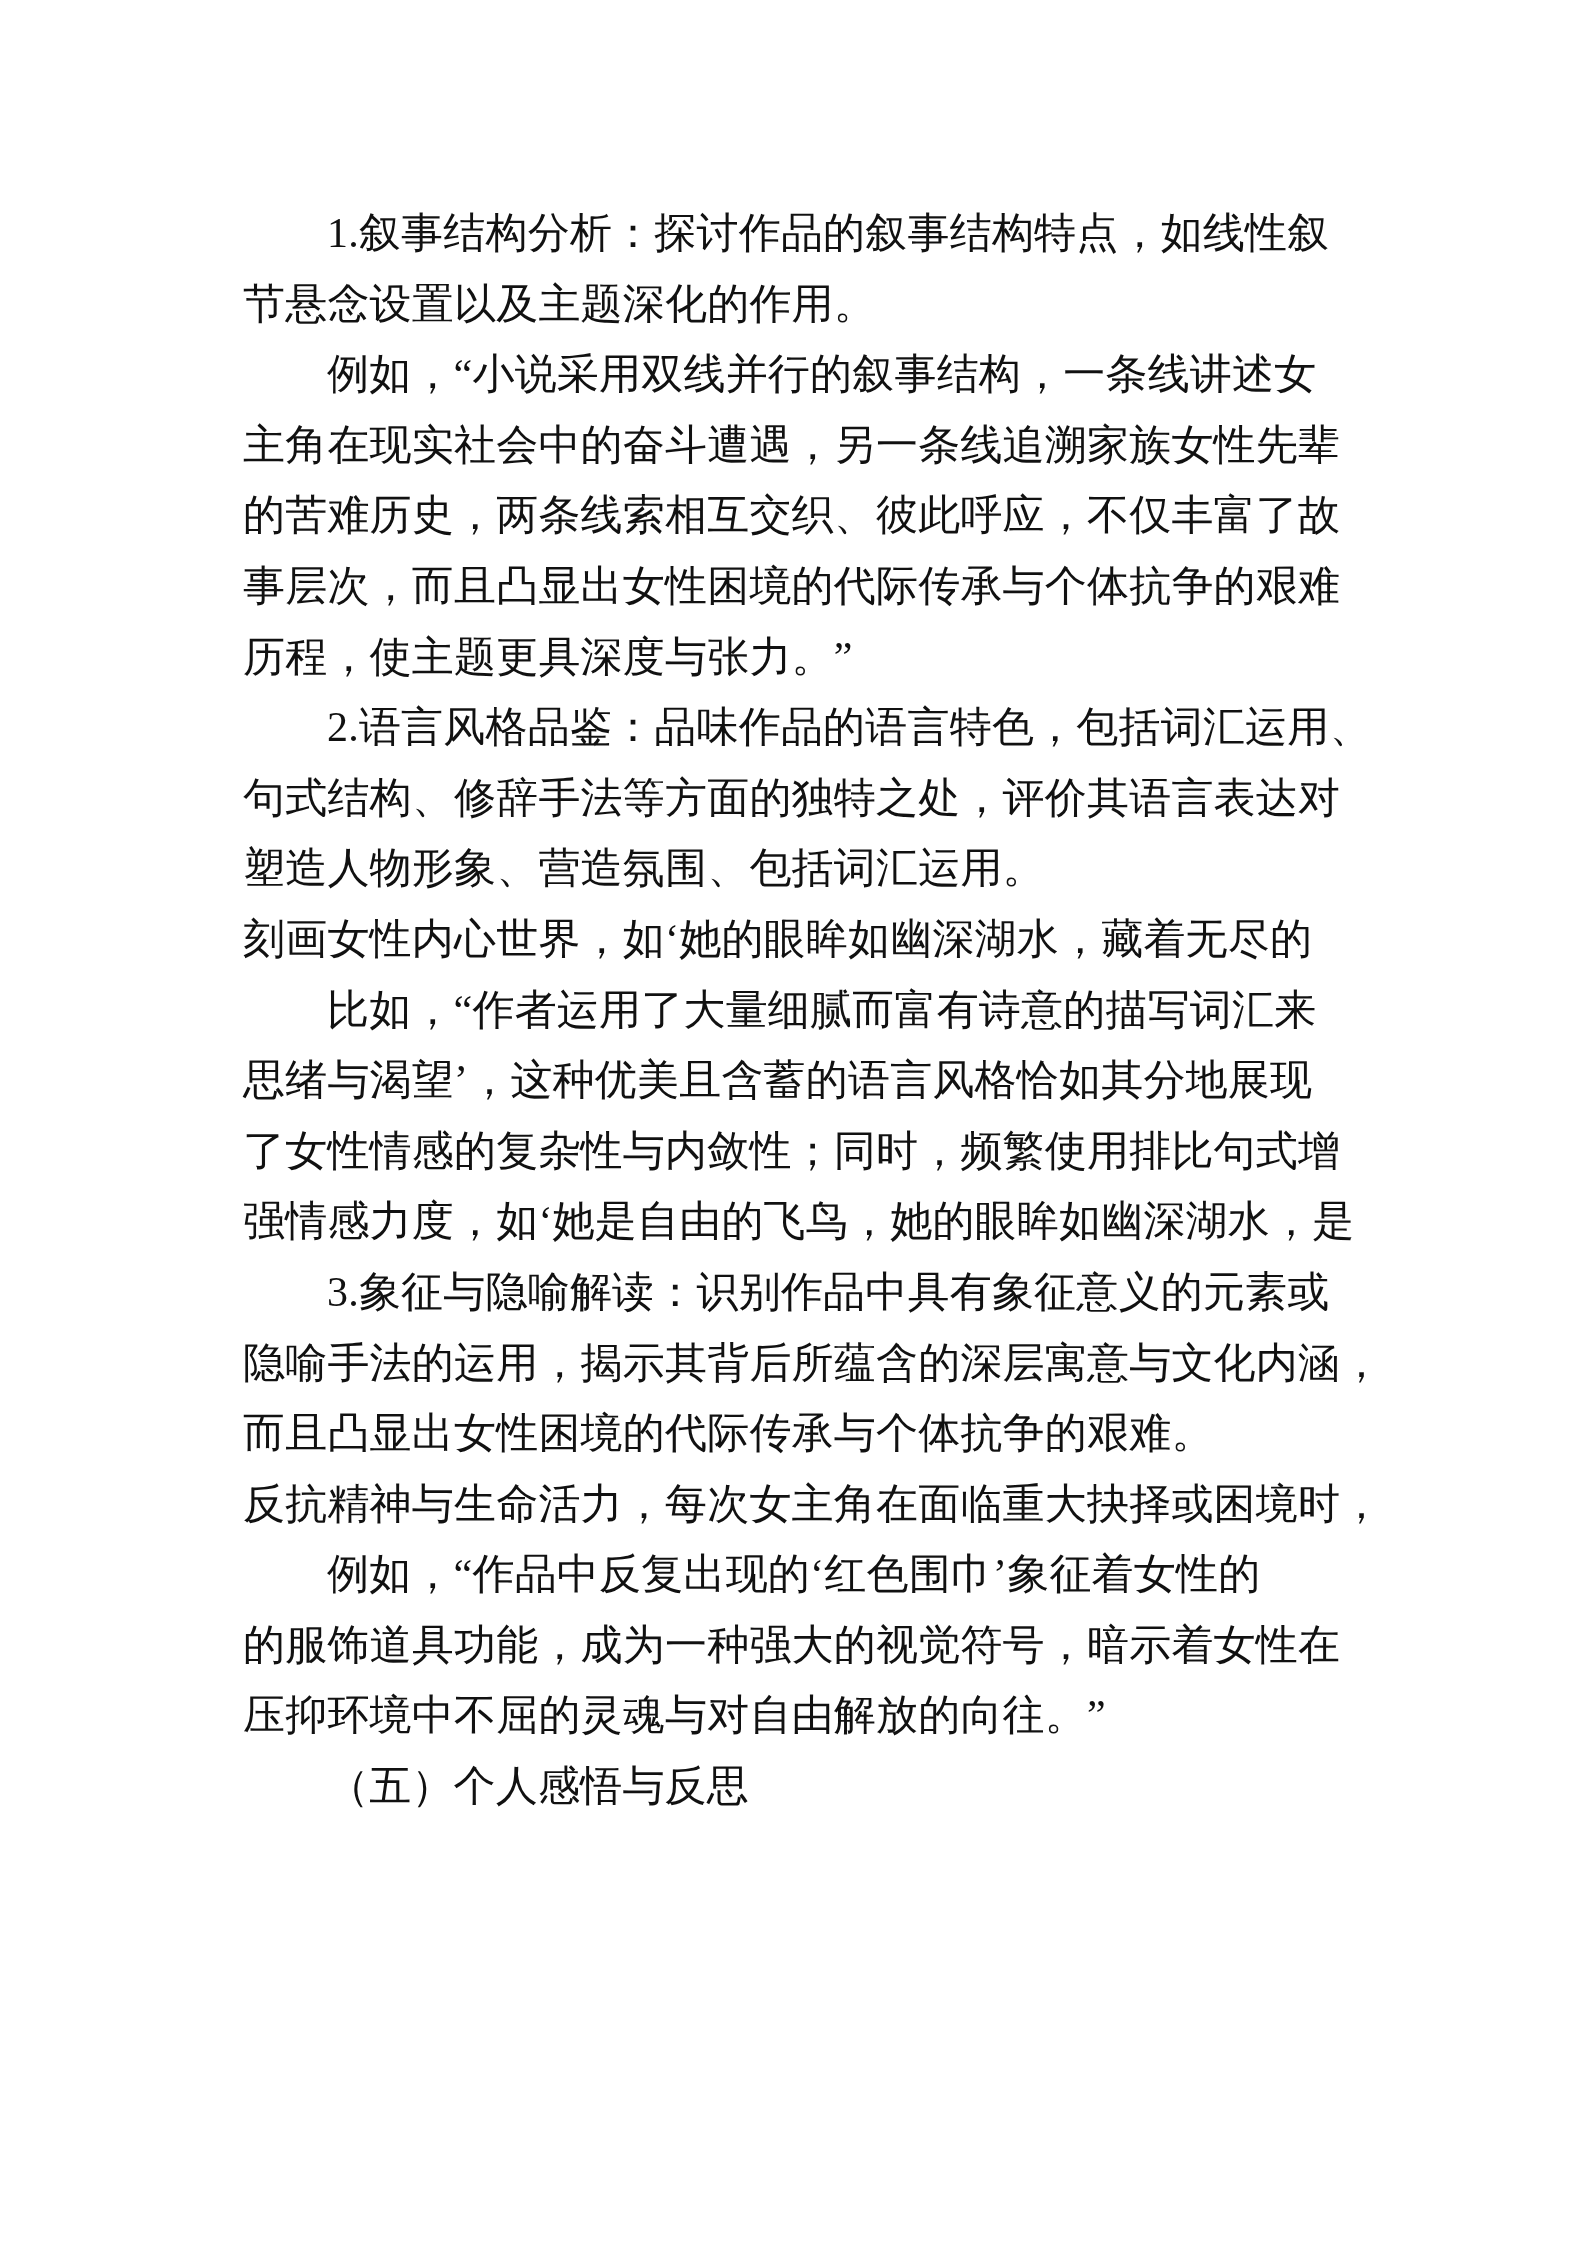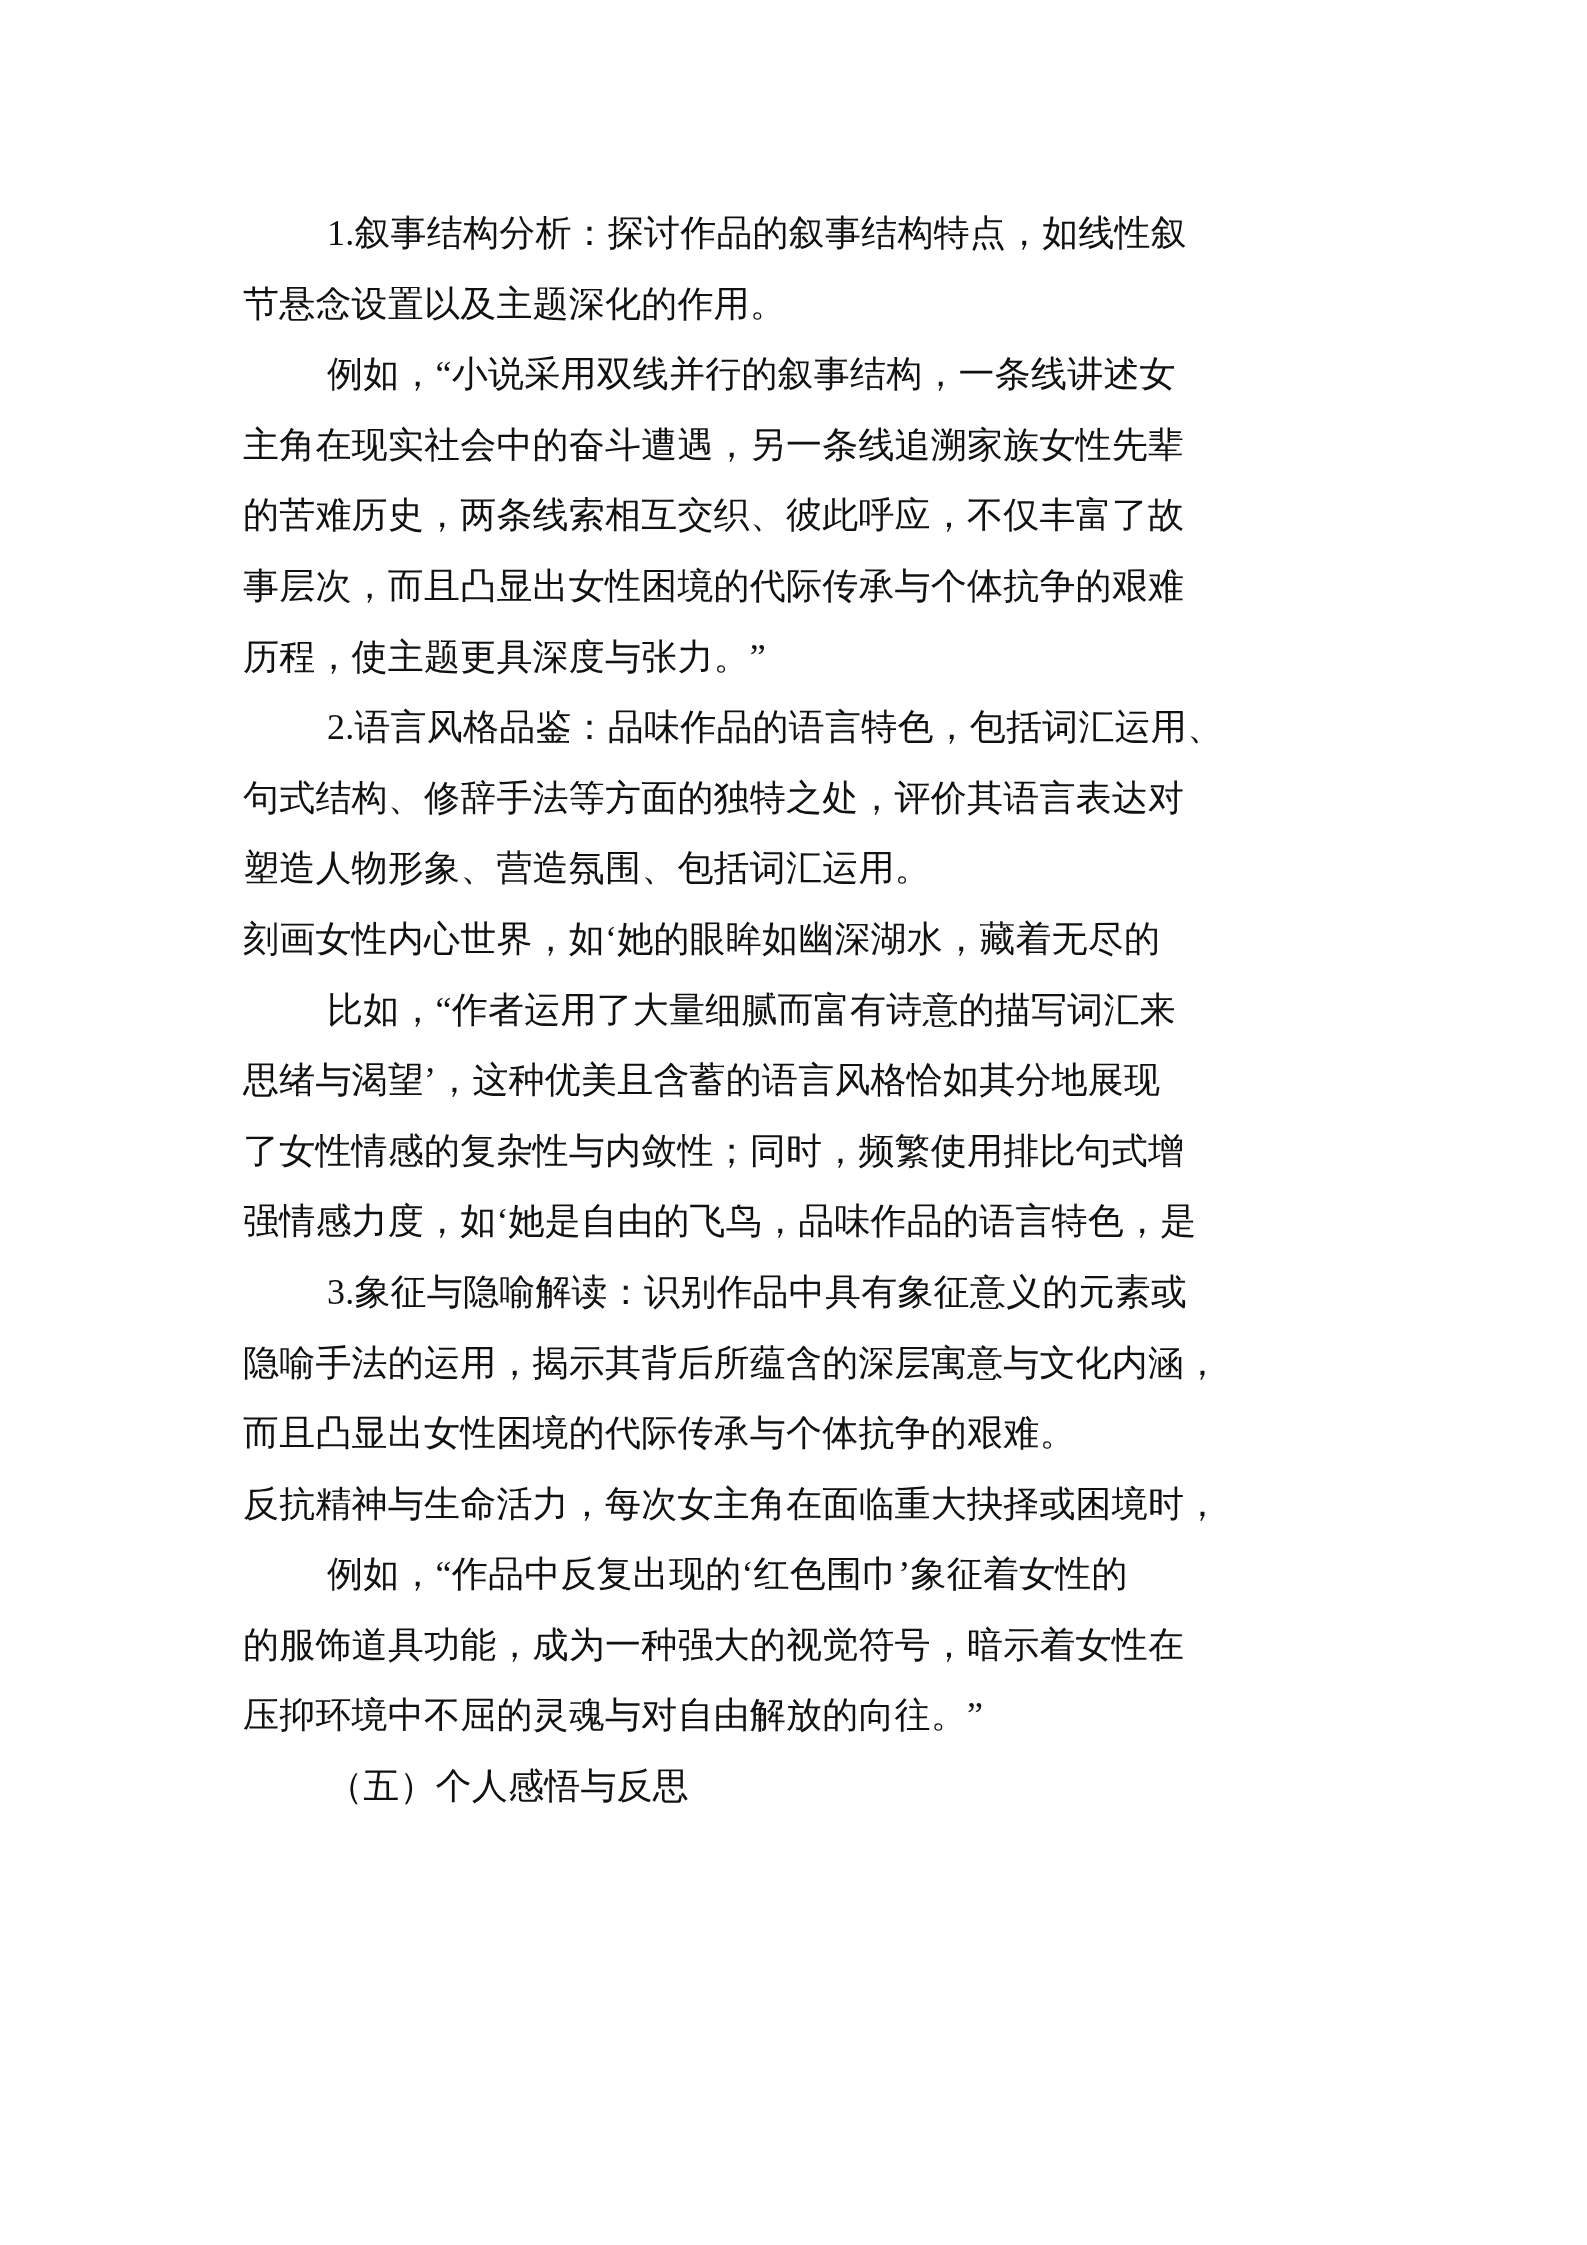--- a/index.html
+++ b/index.html
@@ -19,21 +19,21 @@
     position: absolute;
     left: 243px;
     top: 198px;
     width: 1100px;
     color: var(--text-color, #000000);
     font-family: "Liberation Serif", "DejaVu Serif", serif;
   }
   .line {
     height: 70.6px;
     line-height: 70.6px;
-    font-size: 36px;
+    font-size: 42px;
     white-space: nowrap;
     letter-spacing: 0.2px;
   }
   .line.indent {
     padding-left: 84px;
   }
 </style>
 </head>
 <body>
 
@@ -46,21 +46,21 @@
     <div class="line">的苦难历史，两条线索相互交织、彼此呼应，不仅丰富了故</div>
     <div class="line">事层次，而且凸显出女性困境的代际传承与个体抗争的艰难</div>
     <div class="line">历程，使主题更具深度与张力。”</div>
     <div class="line indent">2.语言风格品鉴：品味作品的语言特色，包括词汇运用、</div>
     <div class="line">句式结构、修辞手法等方面的独特之处，评价其语言表达对</div>
     <div class="line">塑造人物形象、营造氛围、包括词汇运用。</div>
     <div class="line">刻画女性内心世界，如‘她的眼眸如幽深湖水，藏着无尽的</div>
     <div class="line indent">比如，“作者运用了大量细腻而富有诗意的描写词汇来</div>
     <div class="line">思绪与渴望’，这种优美且含蓄的语言风格恰如其分地展现</div>
     <div class="line">了女性情感的复杂性与内敛性；同时，频繁使用排比句式增</div>
-    <div class="line">强情感力度，如‘她是自由的飞鸟，品味作品的语言特色，是</div>
+    <div class="line">强情感力度，如‘她是自由的飞鸟，她的眼眸如幽深湖水，是</div>
     <div class="line indent">3.象征与隐喻解读：识别作品中具有象征意义的元素或</div>
     <div class="line">隐喻手法的运用，揭示其背后所蕴含的深层寓意与文化内涵，</div>
     <div class="line">而且凸显出女性困境的代际传承与个体抗争的艰难。</div>
     <div class="line">反抗精神与生命活力，每次女主角在面临重大抉择或困境时，</div>
     <div class="line indent">例如，“作品中反复出现的‘红色围巾’象征着女性的</div>
     <div class="line">的服饰道具功能，成为一种强大的视觉符号，暗示着女性在</div>
     <div class="line">压抑环境中不屈的灵魂与对自由解放的向往。”</div>
     <div class="line indent">（五）个人感悟与反思</div>
   </div>
 </div>

